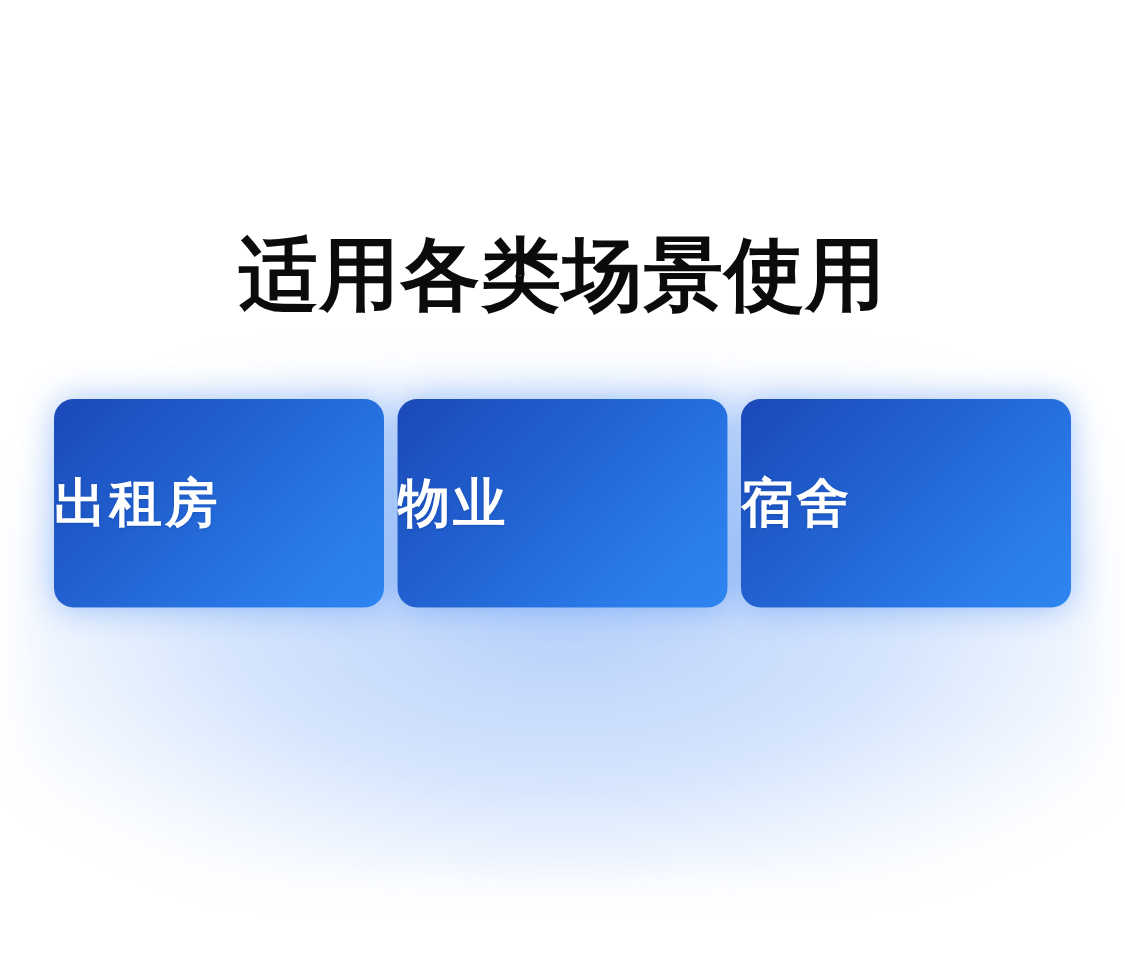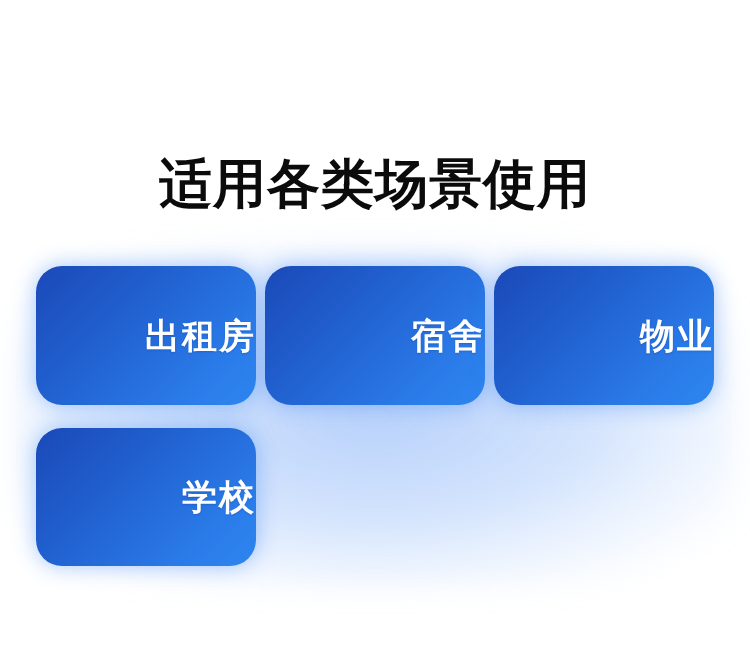--- a/index.html
+++ b/index.html
@@ -73,26 +73,26 @@
     height: 300px;
     display: grid;
     grid-template-columns: repeat(3, 1fr);
     grid-template-rows: repeat(2, 1fr);
     column-gap: 9px;
     row-gap: 23px;
   }
 
   .tile {
     position: relative;
-    border-radius: 26px;
+    border-radius: 13px;
     background: linear-gradient(135deg, #1b49b8 0%, #2160cf 38%, #2a7be9 78%, #2e86f0 100%);
     box-shadow: 0 0 22px rgba(56,128,240,0.45);
     display: flex;
     align-items: center;
-    justify-content: flex-end;
+    justify-content: flex-start;
     overflow: hidden;
   }
 
   .tile-label {
     color: #ffffff;
     font-size: 35px;
     font-weight: 700;
     letter-spacing: 2px;
     line-height: 1;
     text-shadow: 0 1px 2px rgba(10,40,110,0.22);
@@ -112,28 +112,25 @@
     <div class="grid-glow"></div>
 
     <div class="grid">
 
       <div class="tile">
         <span class="tile-label">出租房</span>
       </div>
 
 
       <div class="tile">
-        <span class="tile-label">宿舍</span>
-      </div>
-
-      <div class="tile">
         <span class="tile-label">物业</span>
       </div>
 
       <div class="tile">
-        <span class="tile-label">学校</span>
+        <span class="tile-label">宿舍</span>
       </div>
+
 
 
     </div>
   </div>
 
 </div>
 
 </body></html>

